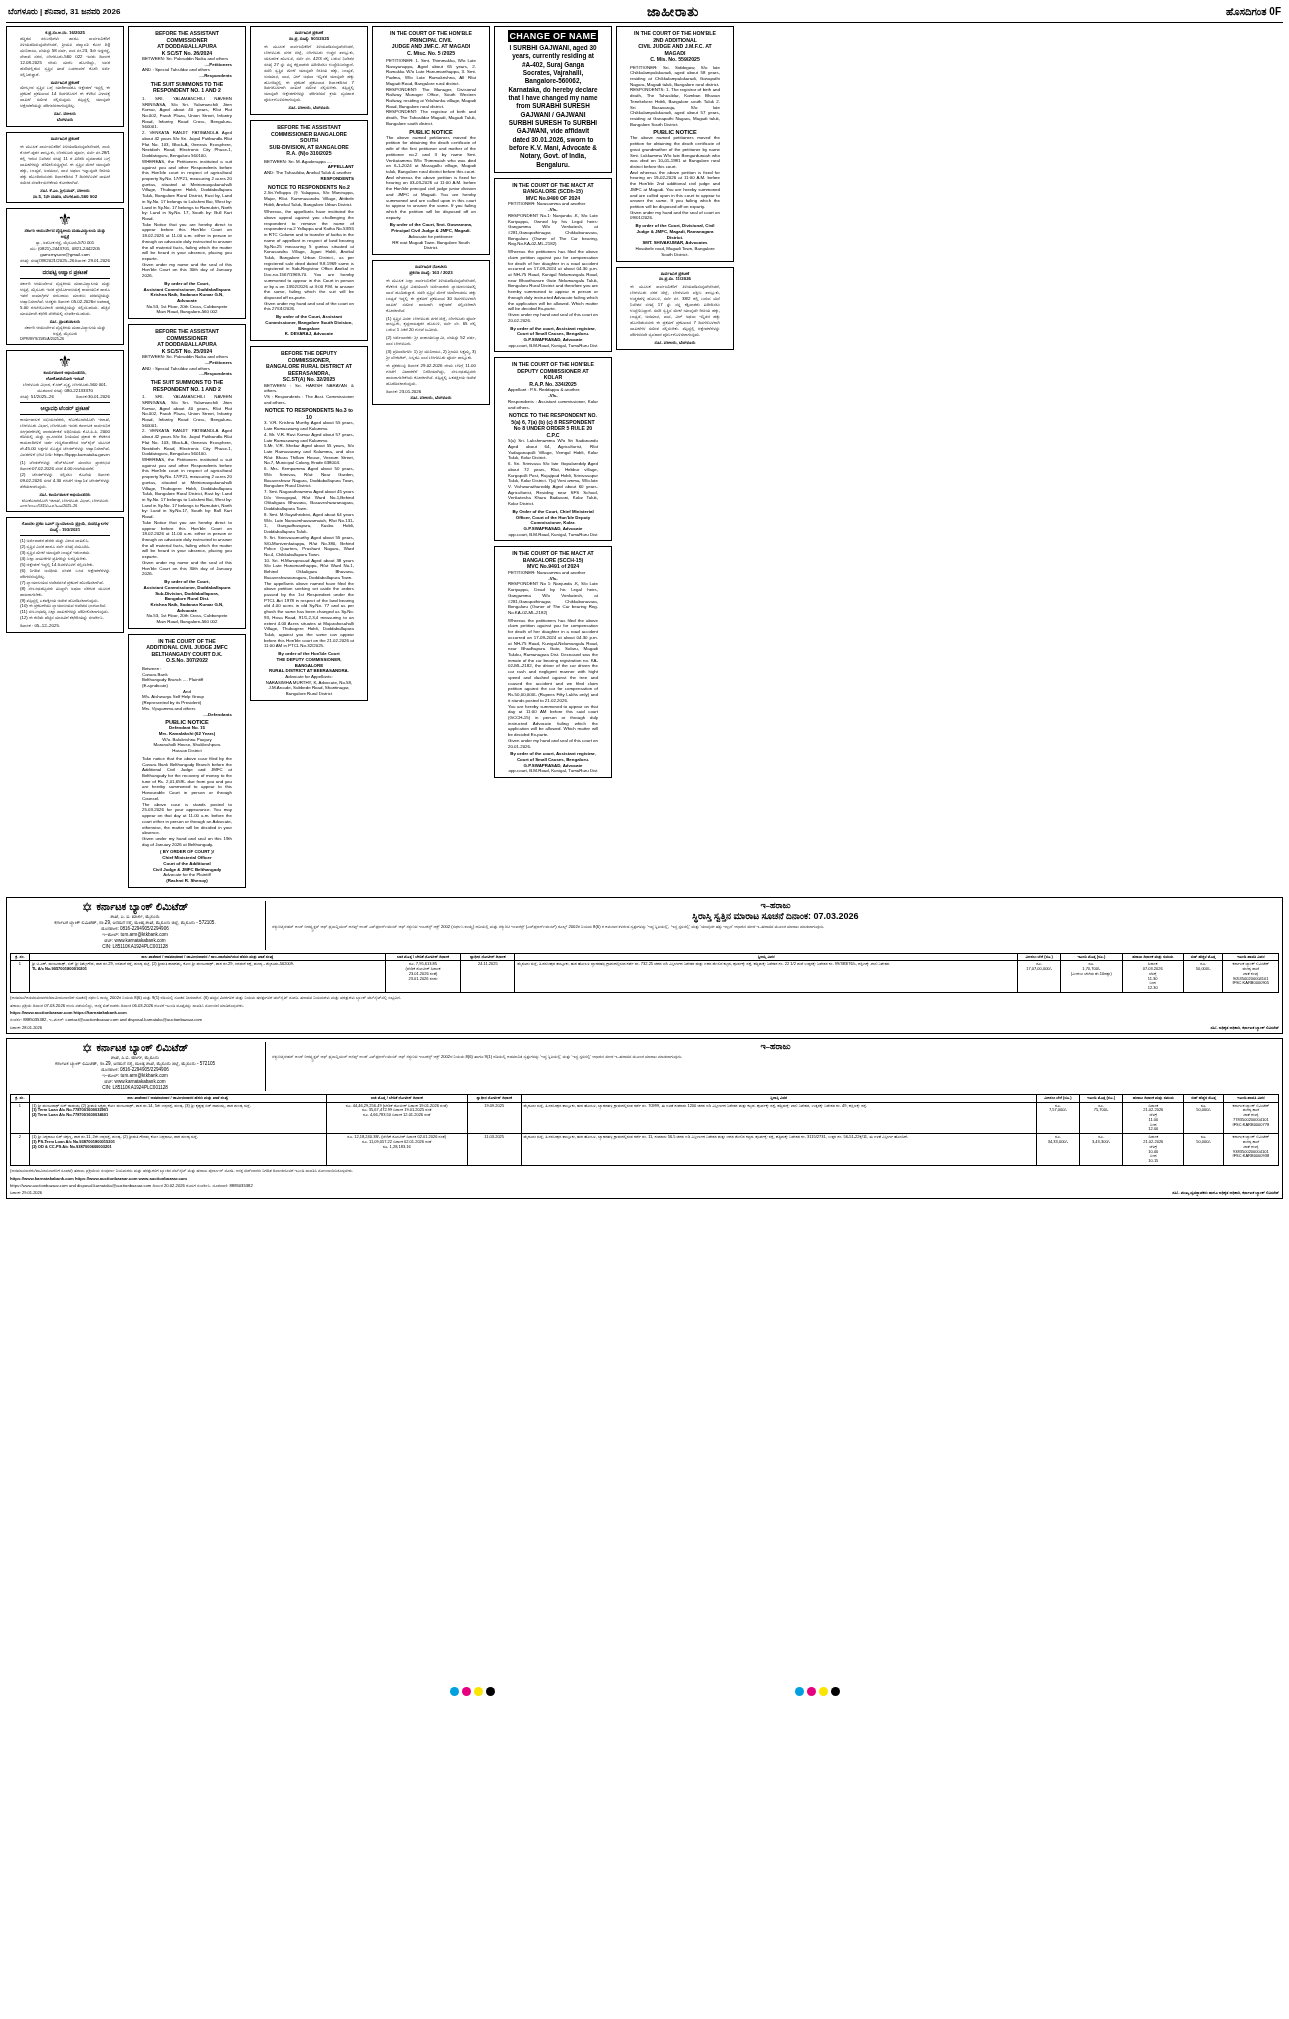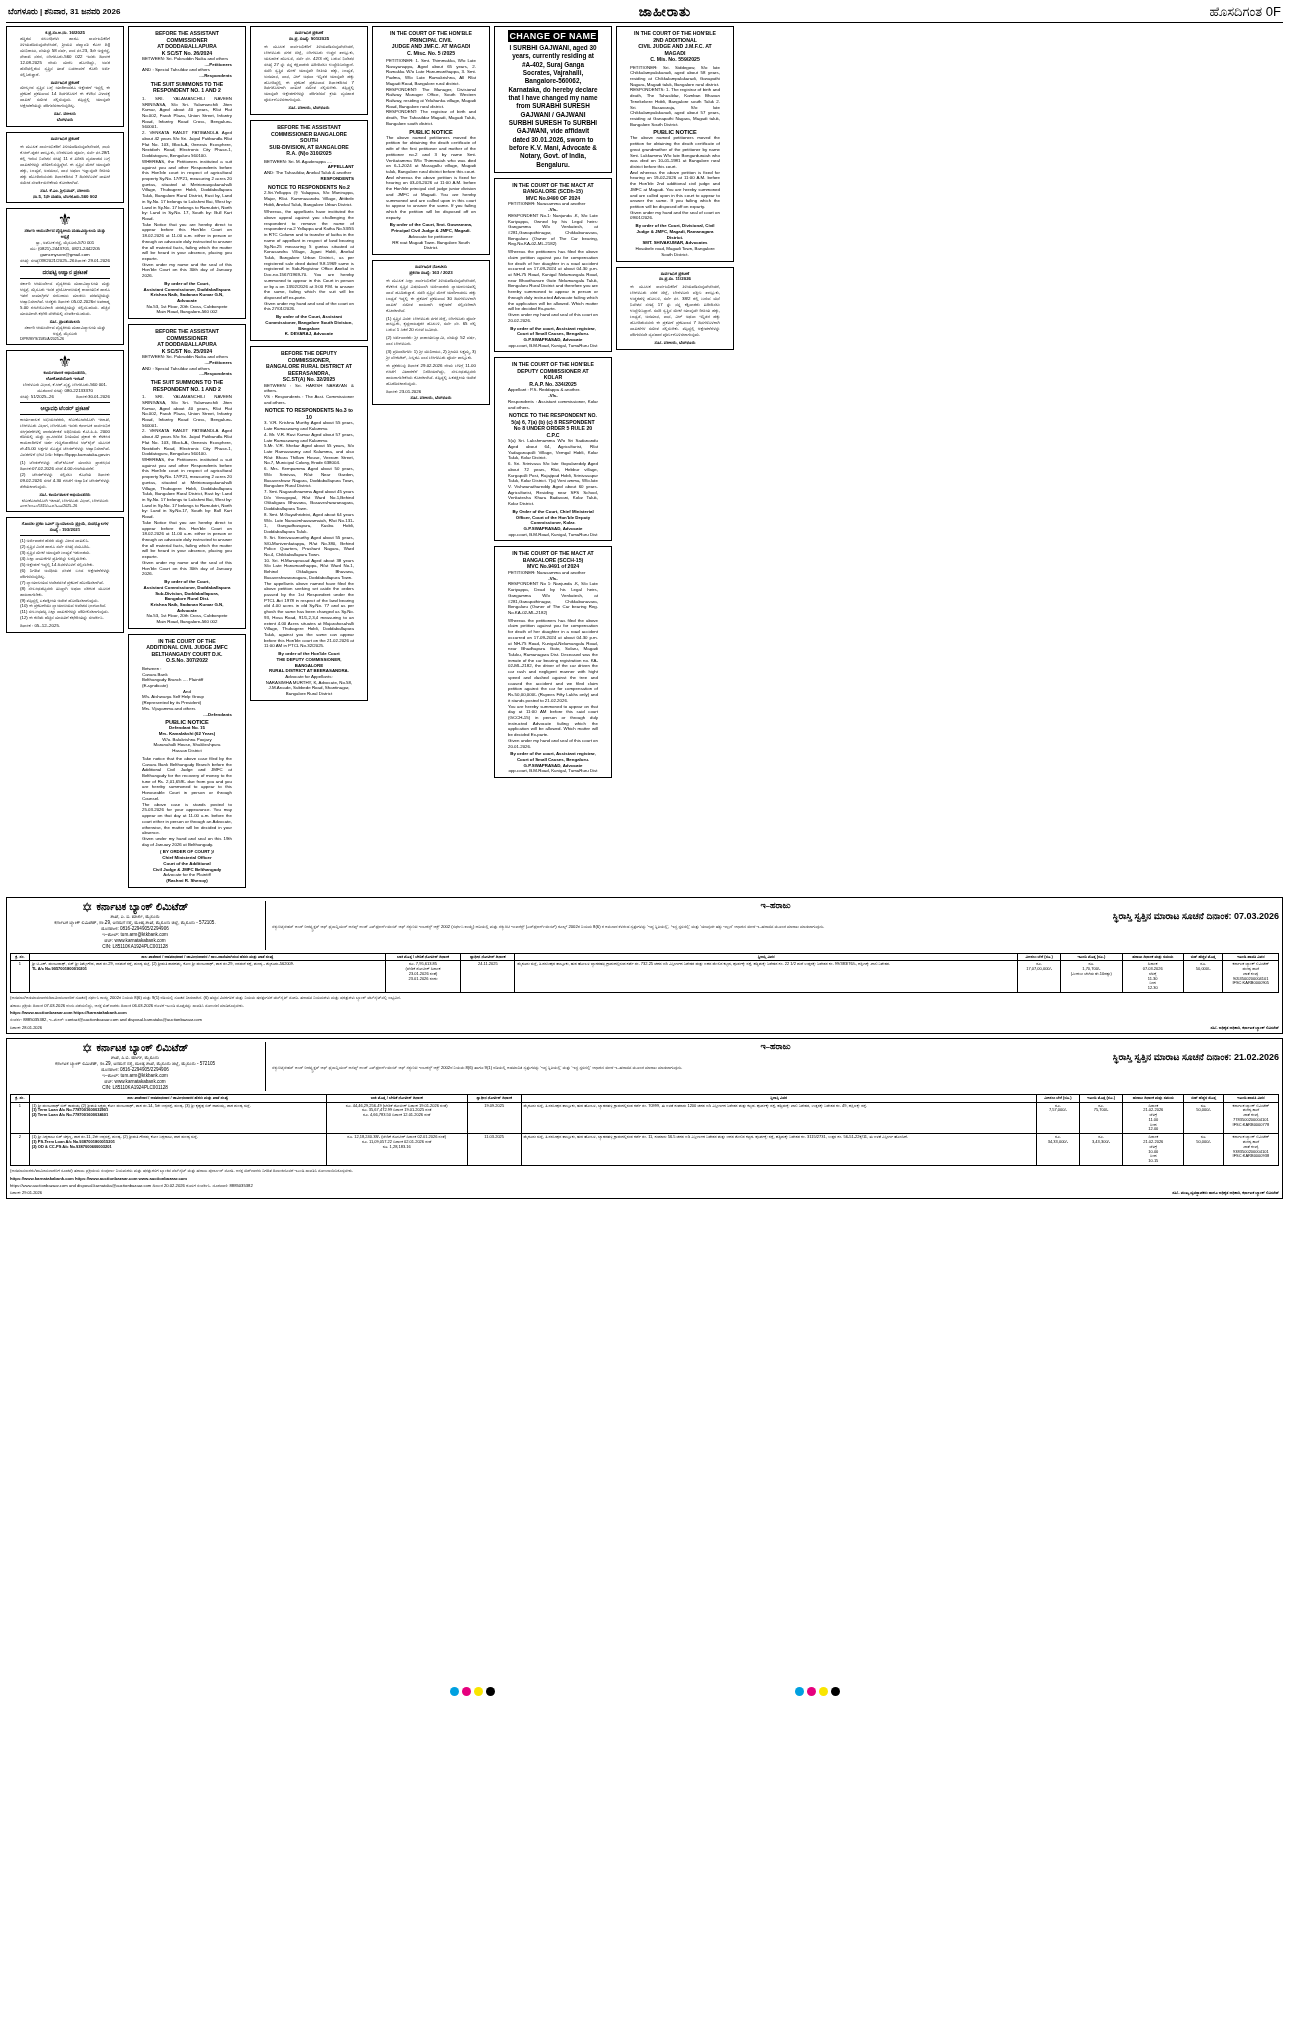--- a/index.html
+++ b/index.html
@@ -3,21 +3,21 @@
 <meta charset="utf-8">
 <style>
   html,body{margin:0;padding:0;background:#ffffff;}
   body{width:1289px;height:2019px;font-family:"Liberation Sans",sans-serif;color:#000;}
   .page{position:relative;width:1289px;height:1697px;box-sizing:border-box;padding:4px 6px 0 6px;}
 
   
   .masthead{display:flex;align-items:center;justify-content:space-between;border-bottom:1.5px solid #000;padding:0 2px 2px 2px;height:16px;}
   .mh-left{font-size:8px;font-weight:bold;}
   .mh-center{font-size:13px;font-weight:bold;letter-spacing:1px;}
-  .mh-right{font-size:13px;font-weight:normal;}
+  .mh-right{font-size:10px;font-weight:bold;}
 
   .cols{display:flex;gap:4px;margin-top:3px;}
   .col{box-sizing:border-box;}
   .c1{width:118px;}
   .c2{width:118px;}
   .c3{width:118px;}
   .c4{width:118px;}
   .c5{width:118px;}
   .c6{width:118px;}
 
@@ -40,21 +40,21 @@
   .namebig{font-size:6.4px;font-weight:bold;text-align:center;line-height:1.3;}
 
   
   .lower{margin-top:4px;}
   .bankbox{border:1px solid #000;box-sizing:border-box;padding:3px;}
   .bank-head{display:flex;align-items:center;gap:4px;justify-content:center;}
   .bank-logo{font-size:13px;line-height:1;}
   .bank-name{font-size:10px;font-weight:bold;}
   .bank-sub{font-size:4.6px;line-height:1.3;text-align:center;}
   .auc-title{font-size:8px;font-weight:bold;text-align:center;}
-  .auc-date{font-size:9px;font-weight:bold;text-align:right;}
+  .auc-date{font-size:9px;font-weight:bold;text-align:center;}
 
   table.t{border-collapse:collapse;width:100%;font-size:4px;line-height:1.2;}
   table.t th,table.t td{border:1px solid #000;padding:1px 2px;vertical-align:top;}
   table.t th{font-weight:bold;text-align:center;font-size:4px;}
   .tc{text-align:center;}
 
   .footline{font-size:4.2px;line-height:1.3;text-align:justify;margin-top:2px;}
 
   .colorbar{position:absolute;left:0;bottom:0;width:1289px;height:12px;display:flex;align-items:center;justify-content:center;gap:0;}
   .dots{display:flex;gap:3px;}
@@ -482,21 +482,20 @@
           </div>
           <div class="bank-sub" style="white-space:pre-line">ಶಾಖೆ, ಪಿ.ಬಿ. ಮಾರ್ಗ, ಮೈಸೂರು
 ಕರ್ನಾಟಕ ಬ್ಯಾಂಕ್ ಲಿಮಿಟೆಡ್, ನಂ.29, ಅರಮನೆ ರಸ್ತೆ, ಮಂಡ್ಯ ಶಾಖೆ, ಮೈಸೂರು ಜಿಲ್ಲೆ, ಮೈಸೂರು - 572105</div>
           <div class="bank-sub">ದೂರವಾಣಿ: 0816-2294905/2294906</div>
           <div class="bank-sub">ಇ–ಮೇಲ್: tum.arm@ktkbank.com</div>
           <div class="bank-sub">ವೆಬ್: www.karnatakabank.com</div>
           <div class="bank-sub">CIN: L85110KA1924PLC001128</div>
         </div>
         <div style="flex:1;">
           <div class="auc-title">ಇ–ಹರಾಜು</div>
-          <div class="auc-date">ಸ್ಥಿರಾಸ್ತಿ ಸ್ವತ್ತಿನ ಮಾರಾಟ ಸೂಚನೆ ದಿನಾಂಕ: 21.02.2026</div>
           <div class="footline">ಸೆಕ್ಯುರಿಟೈಸೇಶನ್ ಅಂಡ್ ರೀಕನ್ಸ್ಟ್ರಕ್ಷನ್ ಆಫ್ ಫೈನಾನ್ಷಿಯಲ್ ಅಸೆಟ್ಸ್ ಅಂಡ್ ಎನ್‌ಫೋರ್ಸ್‌ಮೆಂಟ್ ಆಫ್ ಸೆಕ್ಯುರಿಟಿ ಇಂಟರೆಸ್ಟ್ ಆಕ್ಟ್ 2002ರ ನಿಯಮ 8(6) ಹಾಗೂ 9(1) ರಡಿಯಲ್ಲಿ ಅಡಮಾನಿತ ಸ್ವತ್ತುಗಳನ್ನು 'ಇದ್ದ ಸ್ಥಿತಿಯಲ್ಲಿ' ಮತ್ತು 'ಇದ್ದ ಸ್ಥಳದಲ್ಲಿ' ಆಧಾರದ ಮೇಲೆ ಇ–ಹರಾಜಿನ ಮೂಲಕ ಮಾರಾಟ ಮಾಡಲಾಗುವುದು.</div>
         </div>
       </div>
 
       <table class="t mt3">
         <thead>
           <tr>
             <th>ಕ್ರ. ಸಂ.</th>
             <th>ಸಾಲ ಖಾತೆದಾರ / ಅಡಮಾನದಾರ / ಜಾಮೀನುದಾರರ ಹೆಸರು ಮತ್ತು ಖಾತೆ ಸಂಖ್ಯೆ</th>
             <th>ಬಾಕಿ ಮೊತ್ತ / ಬೇಡಿಕೆ ನೋಟೀಸ್ ದಿನಾಂಕ</th>

